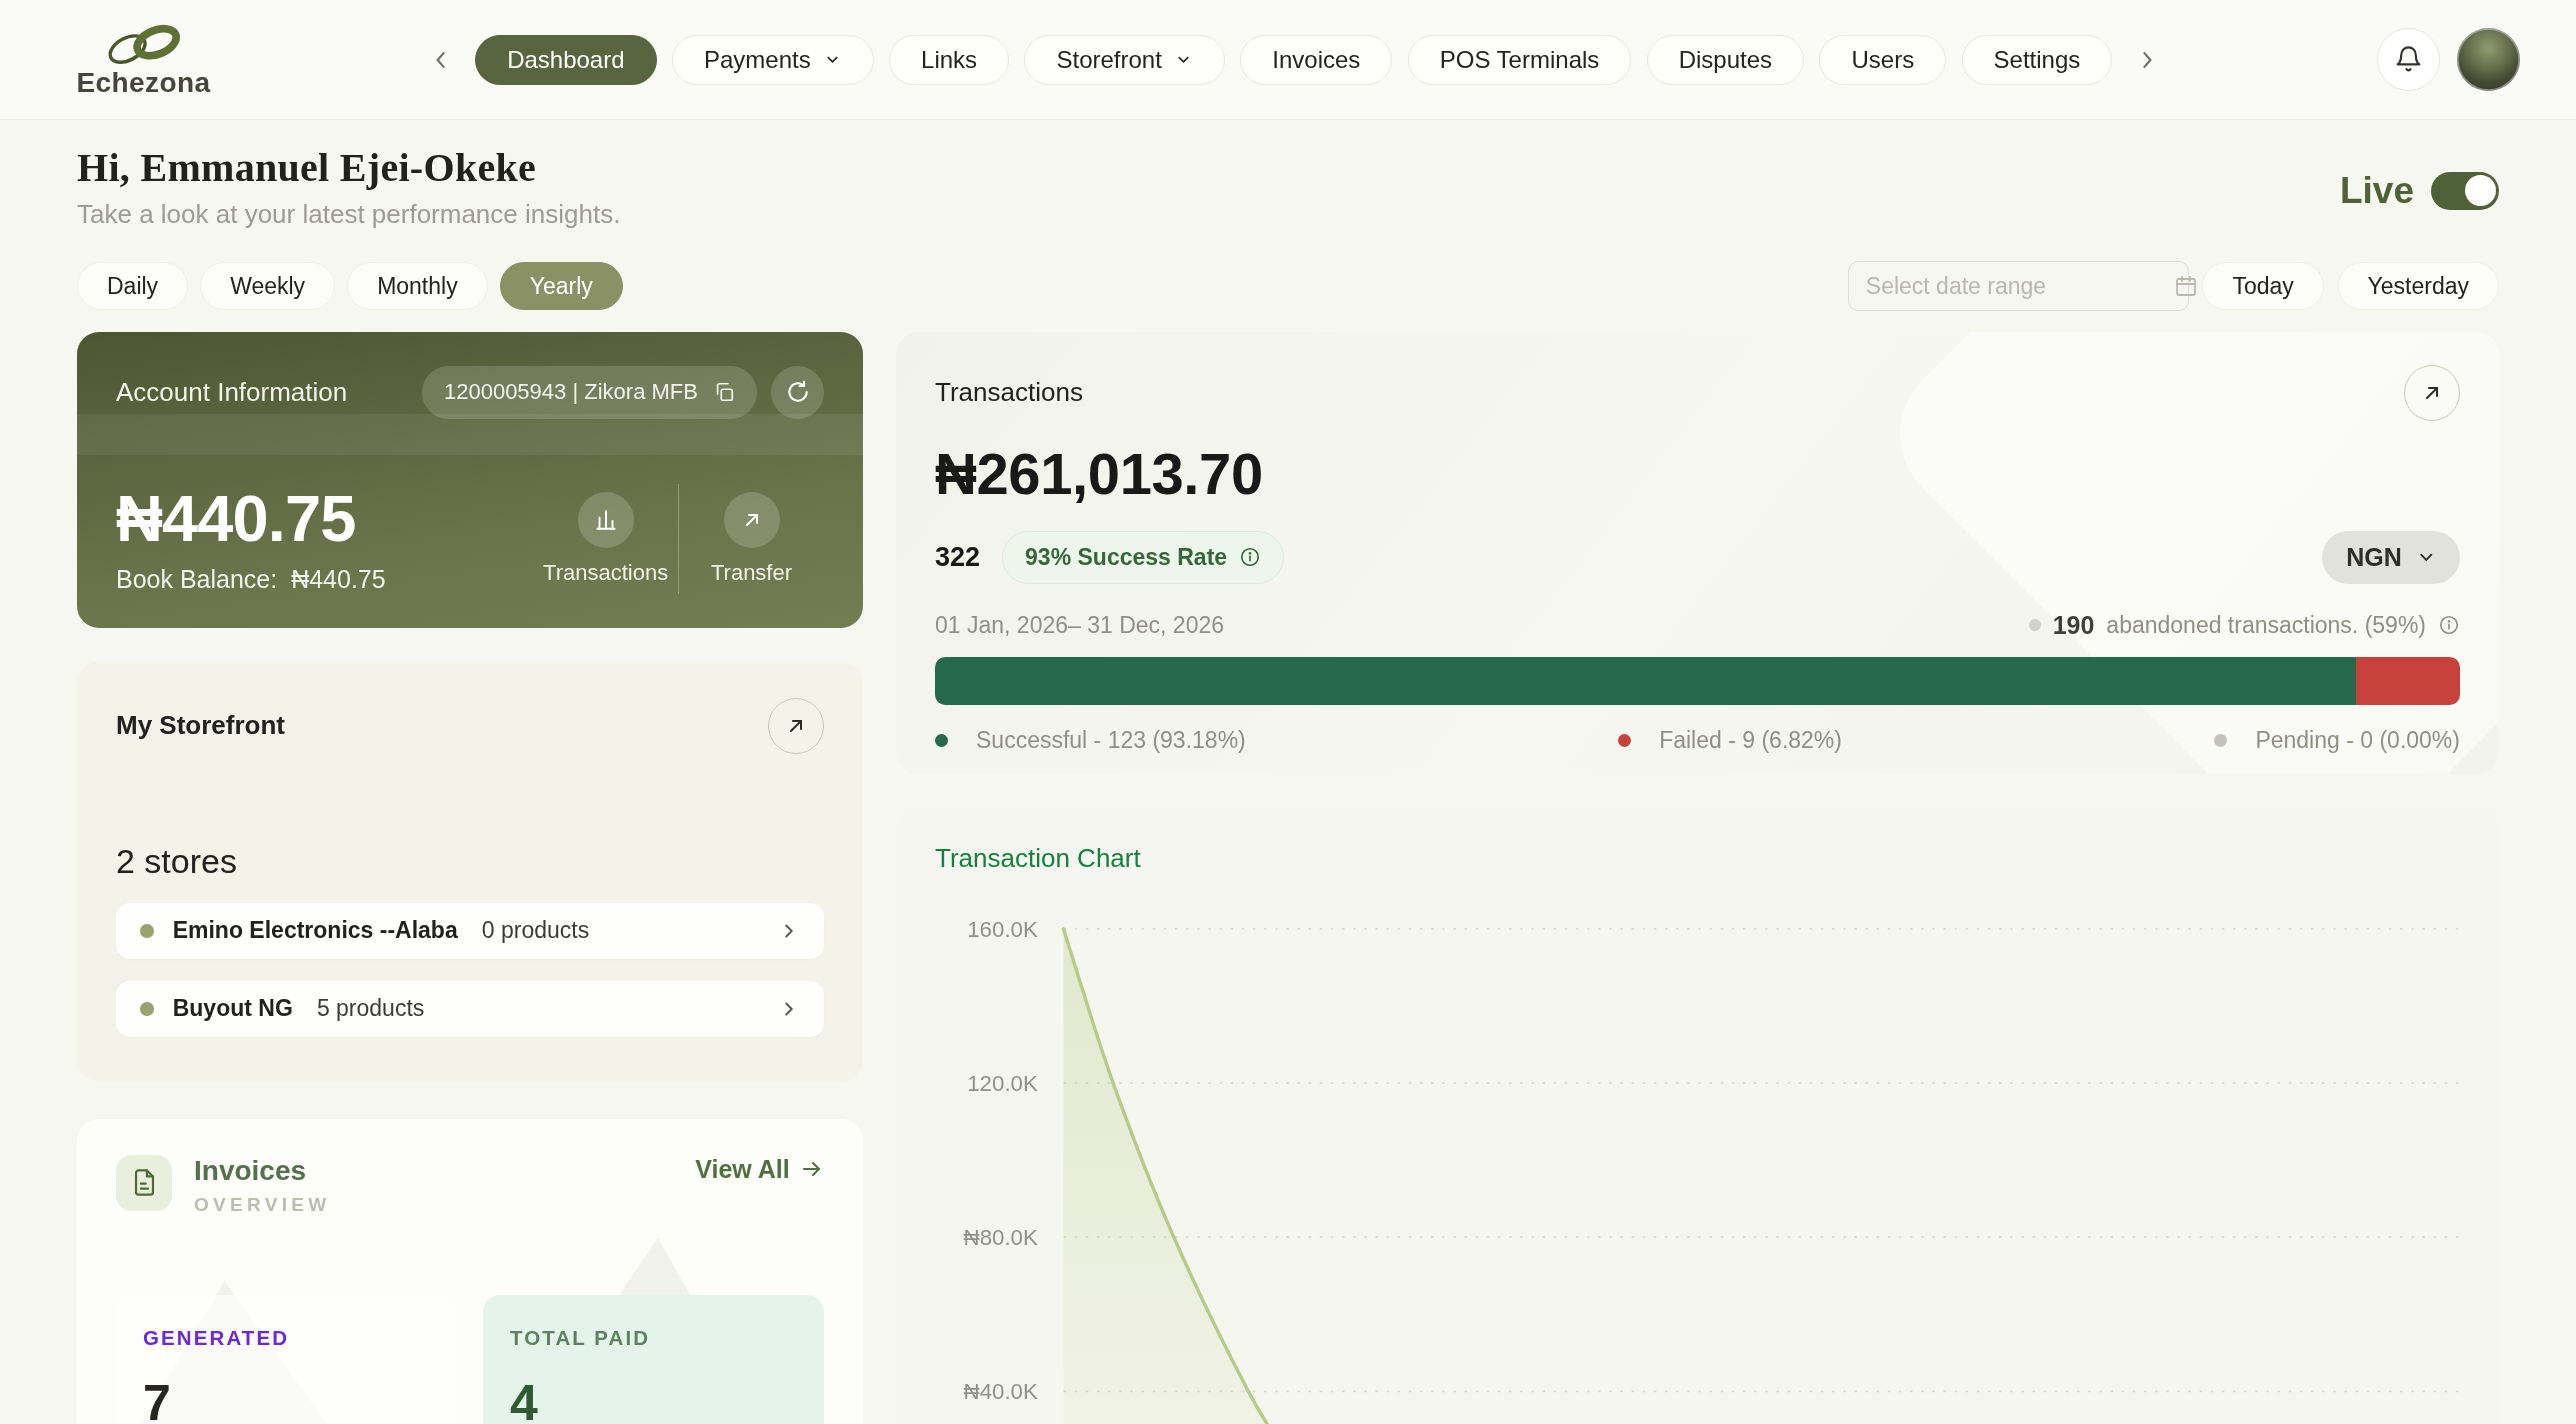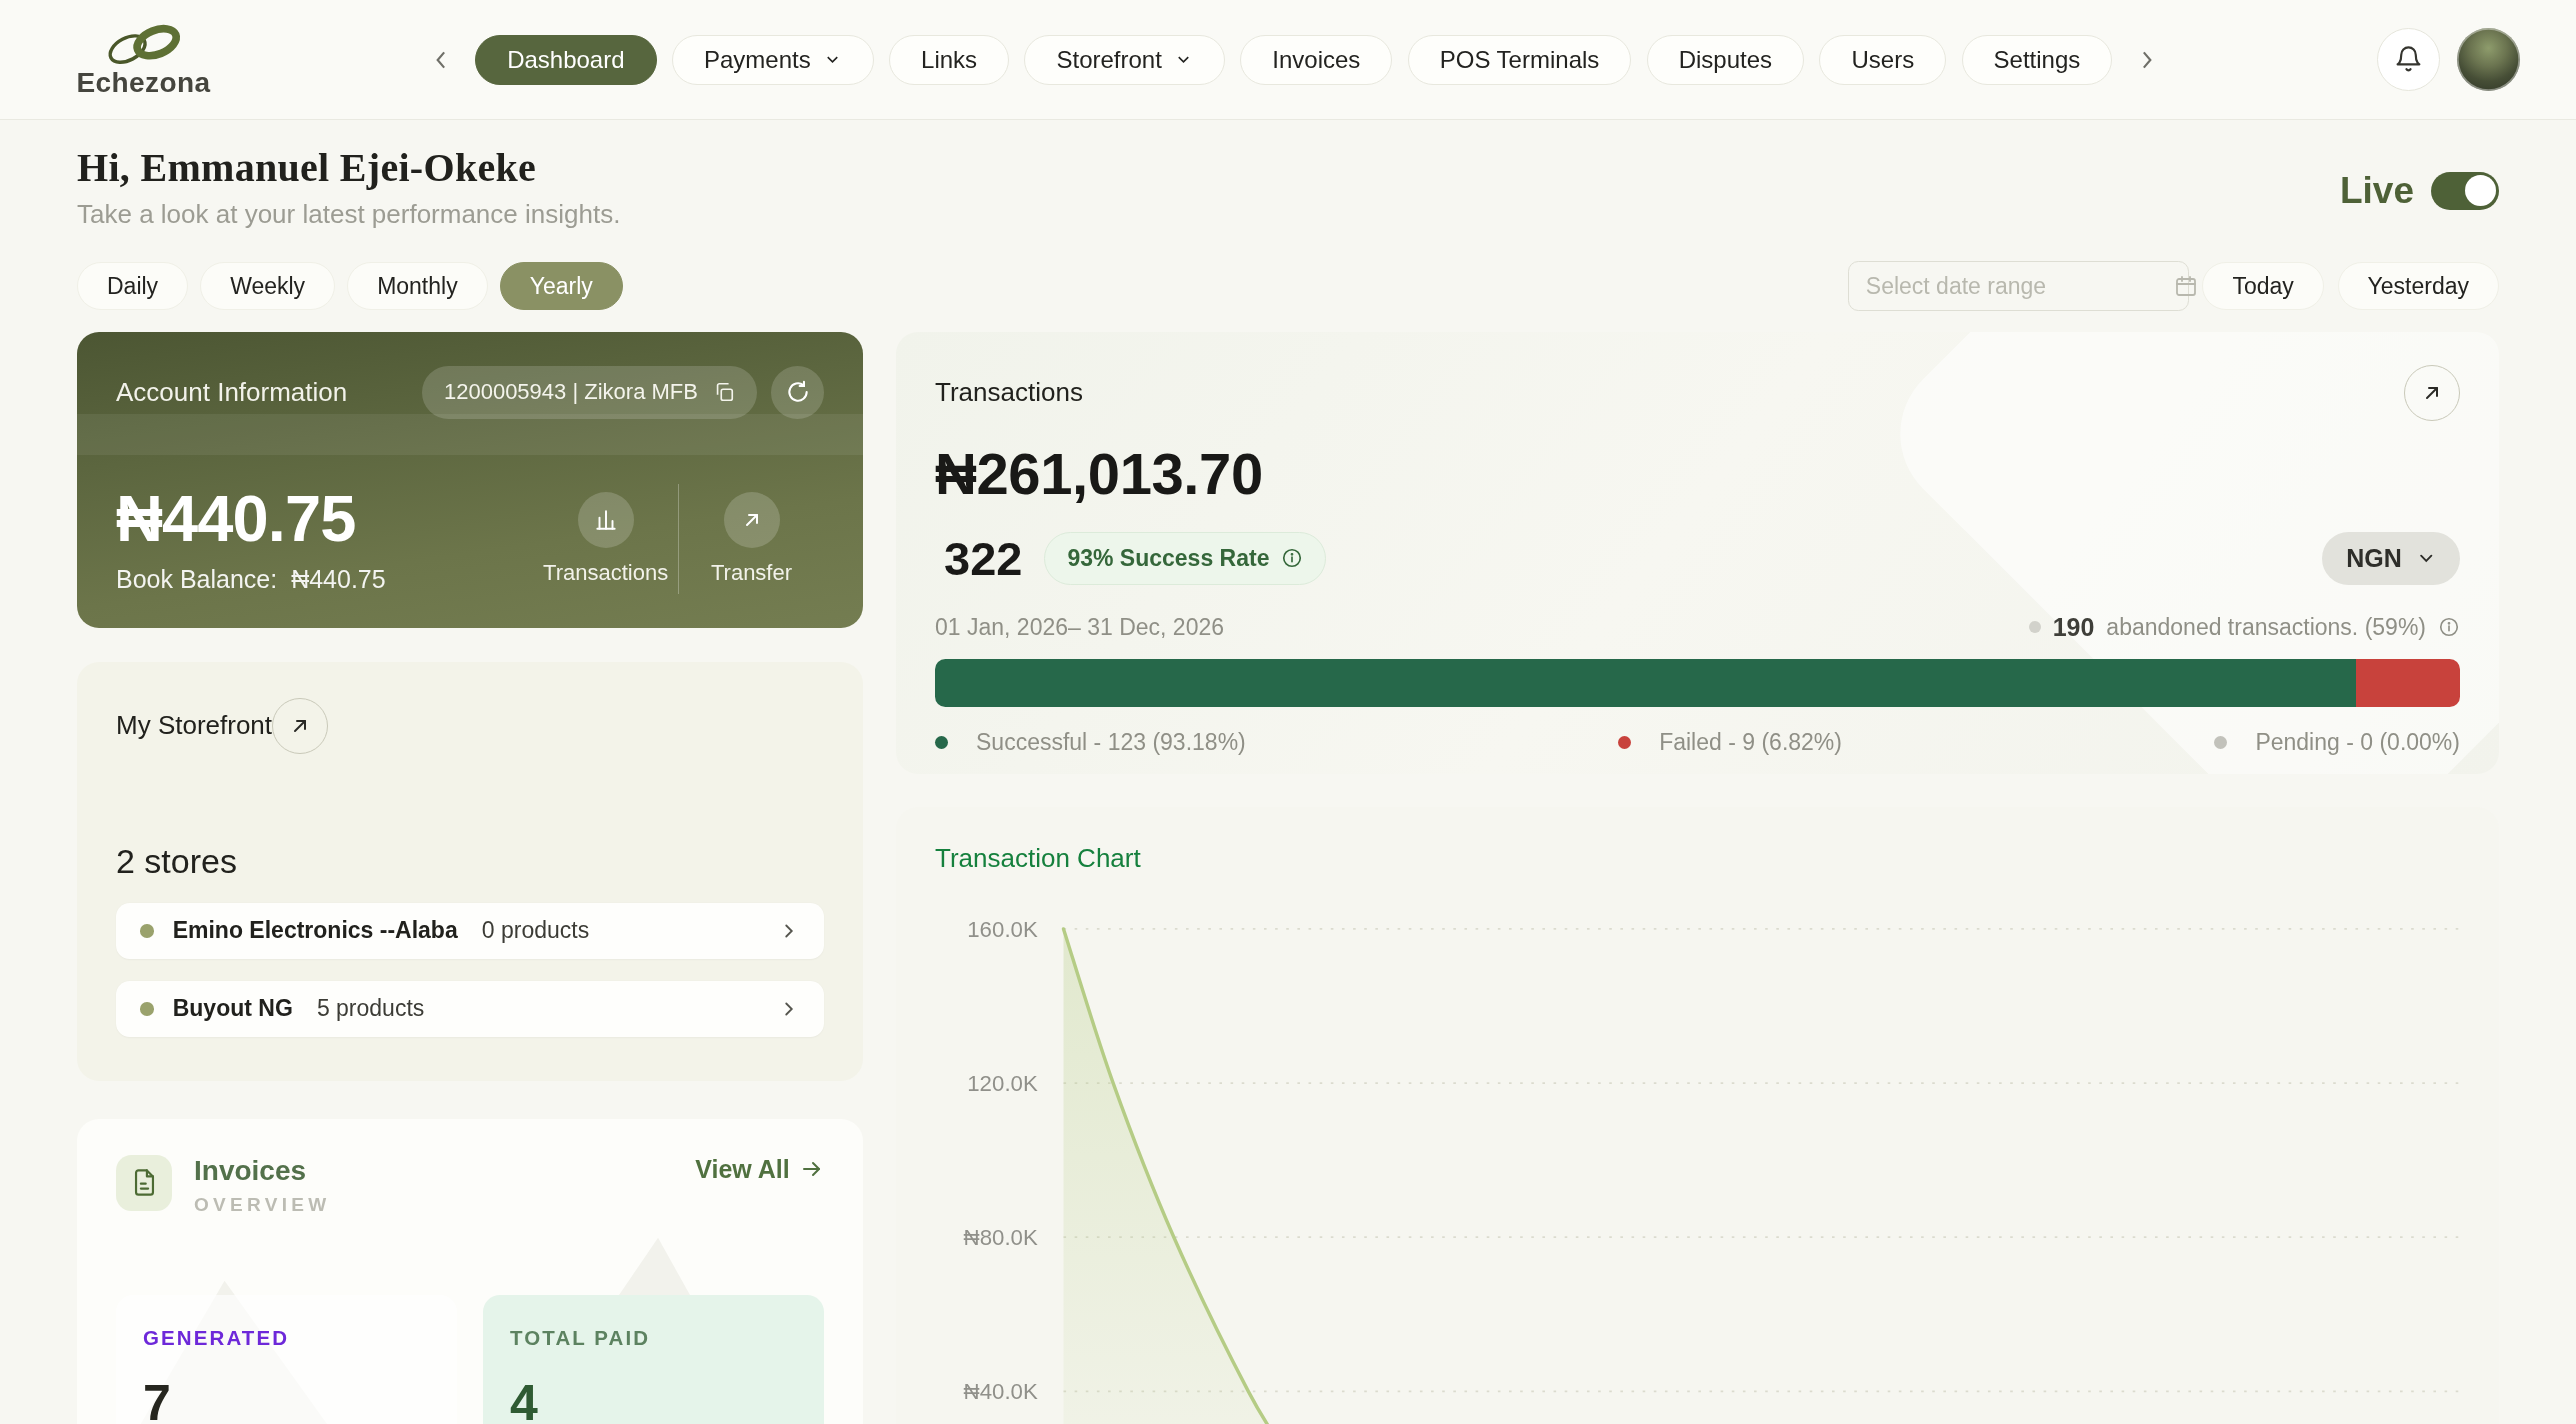--- a/index.html
+++ b/index.html
@@ -101,21 +101,21 @@
   .acct-action{ width:145px; display:flex; flex-direction:column; align-items:center; gap:12px; cursor:pointer; }
   .action-circle{
     width:56px; height:56px; border-radius:50%; background:rgba(255,255,255,.18);
     display:flex; align-items:center; justify-content:center; color:#fff;
   }
   .action-label{ font-size:22px; color:#F2F2EA; }
   .acct-divider{ width:0.9px; height:110px; background:rgba(255,255,255,.28); }
 
   
   .storefront-card{ margin-top:34px; height:419px; border-radius:22px; background:#F3F3E9; padding:36px 39px; }
-  .card-head{ display:flex; align-items:center; }
+  .card-head{ display:flex; justify-content:space-between; align-items:center;font-weight:bold; }
   .card-title{ font-size:26px; color:#21211D; }
   .circle-outline-btn{
     width:56px; height:56px; border-radius:50%; border:0.9px solid #C9C9B9; background:transparent;
     display:flex; align-items:center; justify-content:center; color:#2A2A26; cursor:pointer;
   }
   .stores-count{ margin-top:88px; font-size:34px; font-weight:400; color:#21211D; }
   .store-row{
     margin-top:22px; height:56px; background:#FEFEFC; border-radius:13.7px;
     display:flex; align-items:center; gap:19px; padding:0 24px;
     box-shadow:0 0.9px 1.7px rgba(0,0,0,.04); cursor:pointer;
@@ -159,21 +159,21 @@
     height:442px; border-radius:22px; padding:33px 39px; position:relative; overflow:hidden;
     background:linear-gradient(128deg,#F1F3EB 0%,#F7F7F1 48%,#F2F3EC 100%);
   }
   .tx-card::before{
     content:""; position:absolute; right:-154px; top:-223px; width:650px; height:650px;
     background:rgba(255,255,255,.55); transform:rotate(45deg); border-radius:77px;
   }
   .tx-head{ display:flex; justify-content:space-between; align-items:center; position:relative; }
   .tx-amount{ margin-top:19px; font-size:58px; font-weight:700; color:#191917; letter-spacing:-0.4px; position:relative; }
   .tx-row2{ display:flex; align-items:center; gap:22px; margin-top:24px; position:relative; }
-  .tx-count{ font-size:47px; font-weight:600; color:#191917;margin-left:9px; }
+  .tx-count{ font-size:27px; font-weight:600; color:#191917; }
   .success-pill{
     display:flex; align-items:center; gap:12px; height:53px; padding:12px 22px;
     background:#EDF6EB; border:0.9px solid #DCEBDA; border-radius:855px;
     font-size:23px; font-weight:700; color:#35673A; cursor:pointer;
   }
   .ngn-pill{
     margin-left:auto; display:flex; align-items:center; gap:13.7px; height:53px; padding:0 24px;
     background:#E2E2DC; border-radius:855px; font-size:25px; font-weight:600; color:#2E2E2A; cursor:pointer;
   }
   .tx-row3{ display:flex; align-items:center; margin-top:27px; font-size:23px; color:#8F8F86; position:relative; }

